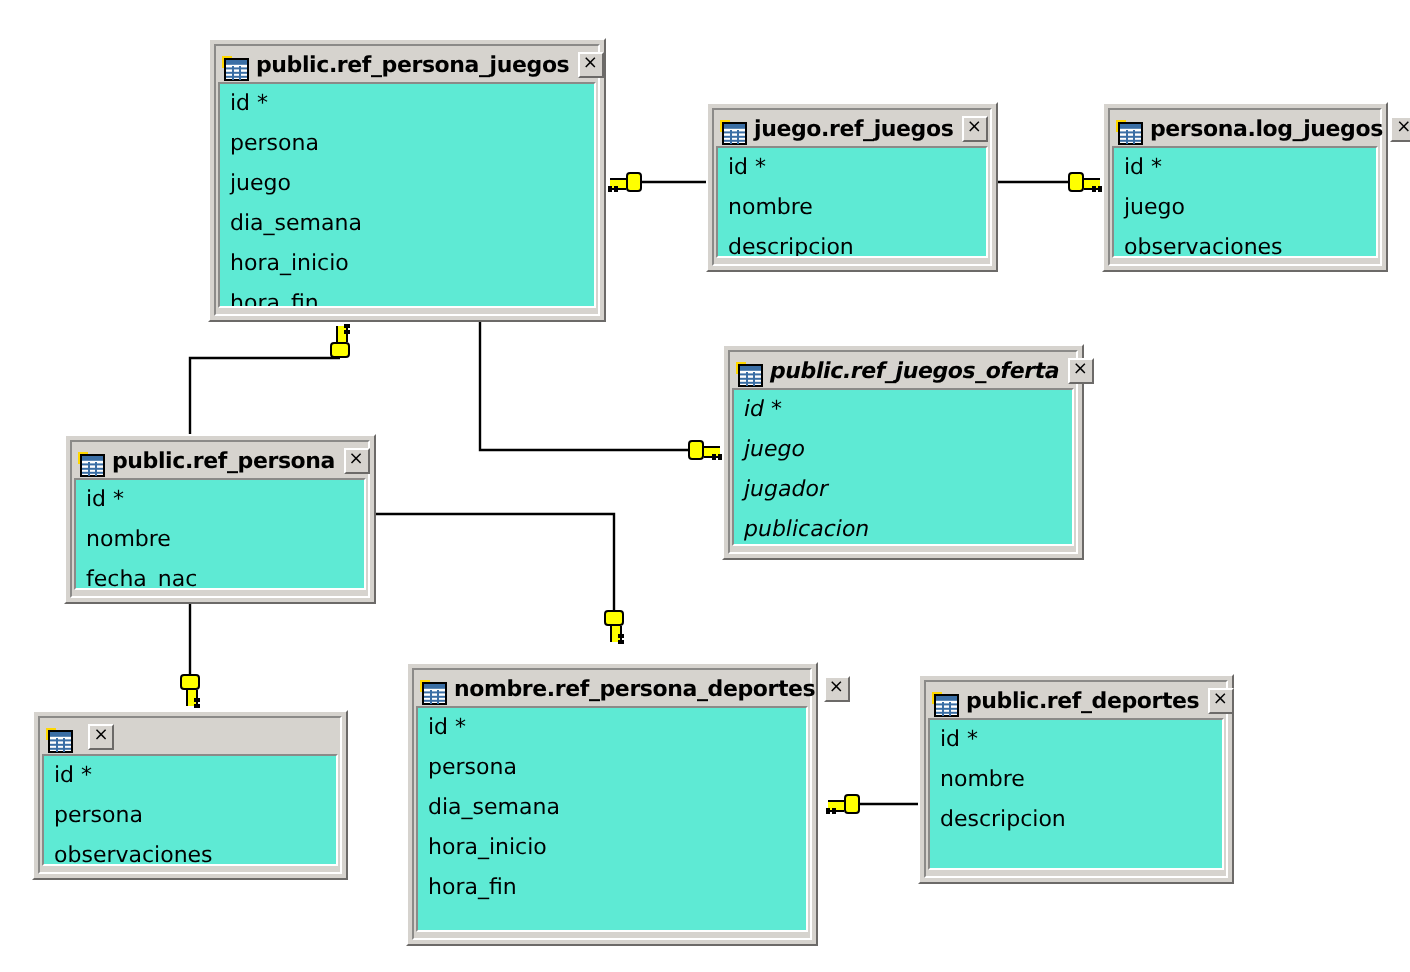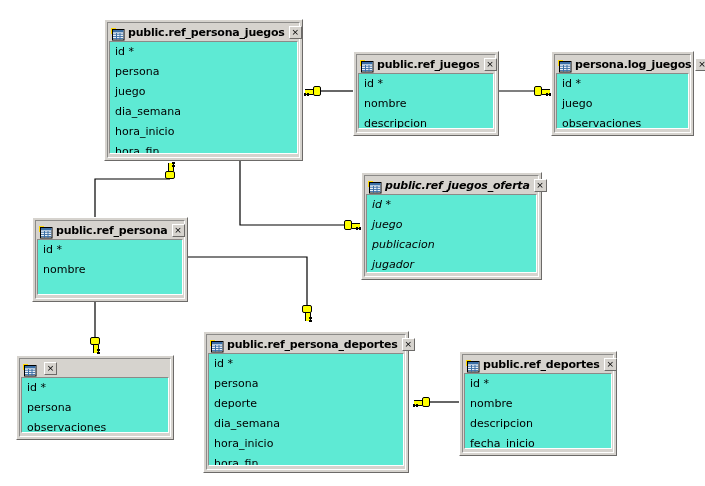--- a/index.html
+++ b/index.html
@@ -223,21 +223,21 @@
             <span class="head-icon"><svg width="14" height="13" viewBox="0 0 14 13">
                 <rect x="0" y="0" width="5" height="6" fill="#ffd800"></rect>
                 <rect x="1.5" y="1.5" width="11.5" height="10.5" fill="#ffffff" stroke="#000000" stroke-width="1"></rect>
                 <rect x="2" y="2" width="10.5" height="2.4" fill="#3a6ea5"></rect>
                 <line x1="2" y1="6.2" x2="12.5" y2="6.2" stroke="#3a6ea5" stroke-width="1"></line>
                 <line x1="2" y1="8.4" x2="12.5" y2="8.4" stroke="#3a6ea5" stroke-width="1"></line>
                 <line x1="2" y1="10.4" x2="12.5" y2="10.4" stroke="#3a6ea5" stroke-width="1"></line>
                 <line x1="5.5" y1="5" x2="5.5" y2="12" stroke="#3a6ea5" stroke-width="1"></line>
                 <line x1="9" y1="5" x2="9" y2="12" stroke="#3a6ea5" stroke-width="1"></line>
               </svg></span>
-            <span class="head-title">public.ref_juegos</span>
+            <span class="head-title">juego.ref_juegos</span>
             <span class="head-close">×</span>
           </div>
           <div class="tbl-body">
             <div class="col">id *</div>
             <div class="col">nombre</div>
             <div class="col">descripcion</div>
           </div>
         </div>
       </div>
       <div class="tbl" style="left: 551px; top: 51px; width: 143px; height: 85px;">
@@ -275,22 +275,22 @@
                 <line x1="2" y1="10.4" x2="12.5" y2="10.4" stroke="#3a6ea5" stroke-width="1"></line>
                 <line x1="5.5" y1="5" x2="5.5" y2="12" stroke="#3a6ea5" stroke-width="1"></line>
                 <line x1="9" y1="5" x2="9" y2="12" stroke="#3a6ea5" stroke-width="1"></line>
               </svg></span>
             <span class="head-title">public.ref_juegos_oferta</span>
             <span class="head-close">×</span>
           </div>
           <div class="tbl-body">
             <div class="col">id *</div>
             <div class="col">juego</div>
+            <div class="col">jugador</div>
             <div class="col">publicacion</div>
-            <div class="col">jugador</div>
           </div>
         </div>
       </div>
       <div class="tbl" style="left: 32px; top: 217px; width: 156px; height: 85px;">
         <div class="tbl-inner">
           <div class="tbl-head">
             <span class="head-icon"><svg width="14" height="13" viewBox="0 0 14 13">
                 <rect x="0" y="0" width="5" height="6" fill="#ffd800"></rect>
                 <rect x="1.5" y="1.5" width="11.5" height="10.5" fill="#ffffff" stroke="#000000" stroke-width="1"></rect>
                 <rect x="2" y="2" width="10.5" height="2.4" fill="#3a6ea5"></rect>
@@ -299,20 +299,21 @@
                 <line x1="2" y1="10.4" x2="12.5" y2="10.4" stroke="#3a6ea5" stroke-width="1"></line>
                 <line x1="5.5" y1="5" x2="5.5" y2="12" stroke="#3a6ea5" stroke-width="1"></line>
                 <line x1="9" y1="5" x2="9" y2="12" stroke="#3a6ea5" stroke-width="1"></line>
               </svg></span>
             <span class="head-title">public.ref_persona</span>
             <span class="head-close">×</span>
           </div>
           <div class="tbl-body">
             <div class="col">id *</div>
             <div class="col">nombre</div>
+            <div class="col">fecha_nac</div>
           </div>
         </div>
       </div>
       <div class="tbl" style="left: 16px; top: 355px; width: 158px; height: 85px;">
         <div class="tbl-inner">
           <div class="tbl-head">
             <span class="head-icon"><svg width="14" height="13" viewBox="0 0 14 13">
                 <rect x="0" y="0" width="5" height="6" fill="#ffd800"></rect>
                 <rect x="1.5" y="1.5" width="11.5" height="10.5" fill="#ffffff" stroke="#000000" stroke-width="1"></rect>
                 <rect x="2" y="2" width="10.5" height="2.4" fill="#3a6ea5"></rect>
@@ -337,54 +338,52 @@
             <span class="head-icon"><svg width="14" height="13" viewBox="0 0 14 13">
                 <rect x="0" y="0" width="5" height="6" fill="#ffd800"></rect>
                 <rect x="1.5" y="1.5" width="11.5" height="10.5" fill="#ffffff" stroke="#000000" stroke-width="1"></rect>
                 <rect x="2" y="2" width="10.5" height="2.4" fill="#3a6ea5"></rect>
                 <line x1="2" y1="6.2" x2="12.5" y2="6.2" stroke="#3a6ea5" stroke-width="1"></line>
                 <line x1="2" y1="8.4" x2="12.5" y2="8.4" stroke="#3a6ea5" stroke-width="1"></line>
                 <line x1="2" y1="10.4" x2="12.5" y2="10.4" stroke="#3a6ea5" stroke-width="1"></line>
                 <line x1="5.5" y1="5" x2="5.5" y2="12" stroke="#3a6ea5" stroke-width="1"></line>
                 <line x1="9" y1="5" x2="9" y2="12" stroke="#3a6ea5" stroke-width="1"></line>
               </svg></span>
-            <span class="head-title">public.ref_persona_deportes</span>
+            <span class="head-title">nombre.ref_persona_deportes</span>
             <span class="head-close">×</span>
           </div>
           <div class="tbl-body">
             <div class="col">id *</div>
             <div class="col">persona</div>
-            <div class="col">deporte</div>
             <div class="col">dia_semana</div>
             <div class="col">hora_inicio</div>
             <div class="col">hora_fin</div>
           </div>
         </div>
       </div>
-      <div class="tbl" style="left: 459px; top: 351px; width: 158px; height: 105px;">
+      <div class="tbl" style="left: 459px; top: 337px; width: 158px; height: 105px;">
         <div class="tbl-inner">
           <div class="tbl-head">
             <span class="head-icon"><svg width="14" height="13" viewBox="0 0 14 13">
                 <rect x="0" y="0" width="5" height="6" fill="#ffd800"></rect>
                 <rect x="1.5" y="1.5" width="11.5" height="10.5" fill="#ffffff" stroke="#000000" stroke-width="1"></rect>
                 <rect x="2" y="2" width="10.5" height="2.4" fill="#3a6ea5"></rect>
                 <line x1="2" y1="6.2" x2="12.5" y2="6.2" stroke="#3a6ea5" stroke-width="1"></line>
                 <line x1="2" y1="8.4" x2="12.5" y2="8.4" stroke="#3a6ea5" stroke-width="1"></line>
                 <line x1="2" y1="10.4" x2="12.5" y2="10.4" stroke="#3a6ea5" stroke-width="1"></line>
                 <line x1="5.5" y1="5" x2="5.5" y2="12" stroke="#3a6ea5" stroke-width="1"></line>
                 <line x1="9" y1="5" x2="9" y2="12" stroke="#3a6ea5" stroke-width="1"></line>
               </svg></span>
             <span class="head-title">public.ref_deportes</span>
             <span class="head-close">×</span>
           </div>
           <div class="tbl-body">
             <div class="col">id *</div>
             <div class="col">nombre</div>
             <div class="col">descripcion</div>
-            <div class="col">fecha_inicio</div>
           </div>
         </div>
       </div>
     </div>
   <div id="keys-layer">
       <div class="keymark k-left" style="left: 303px; top: 85px;">
         <span class="kbit khead"></span>
         <span class="kbit kshaft"></span>
         <span class="kbit ktooth1"></span>
         <span class="kbit ktooth2"></span>

